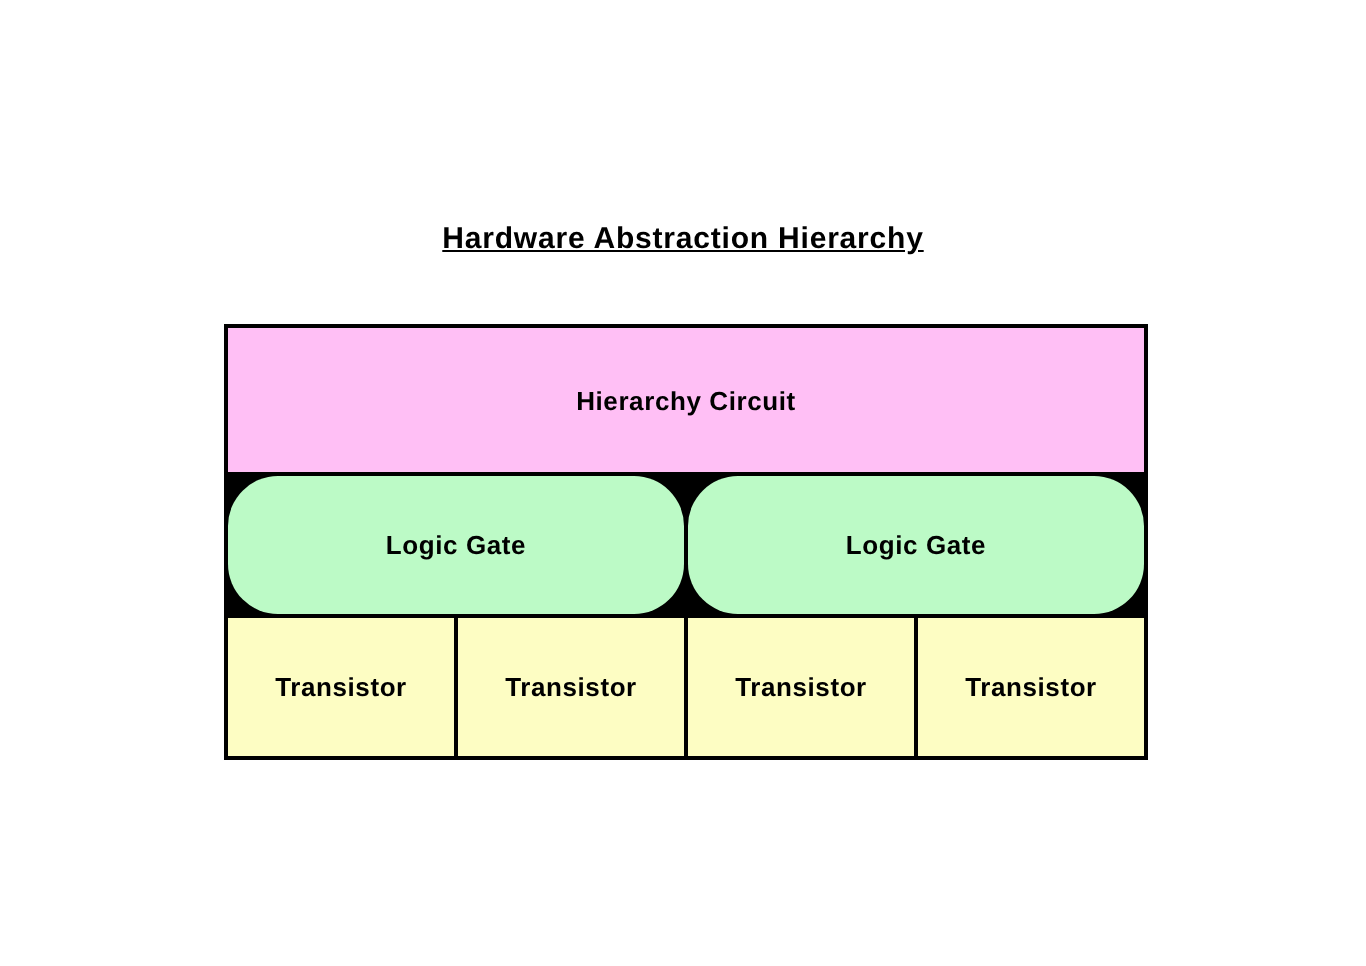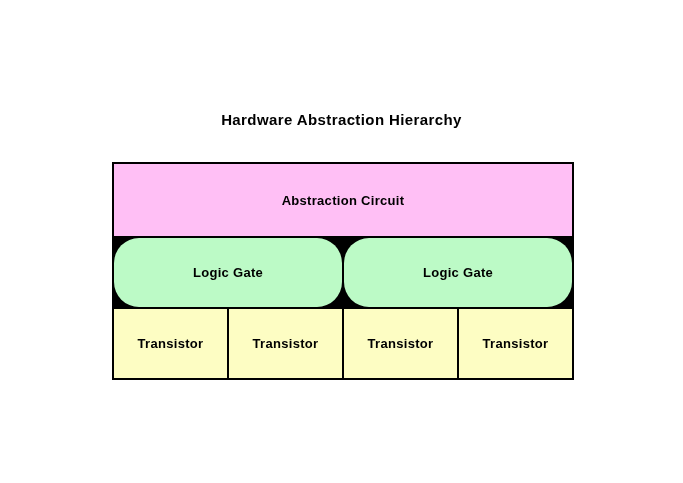--- a/index.html
+++ b/index.html
@@ -18,20 +18,21 @@
   .figure-title {
     position: absolute;
     top: 109px;
     left: 0;
     width: 683px;
     text-align: center;
     font-size: 15px;
     font-weight: bold;
     letter-spacing: 0.4px;
     line-height: 21px;
+    text-decoration: underline;
   }
   .hierarchy-grid {
     position: absolute;
     left: 112px;
     top: 162px;
     width: 462px;
     height: 218px;
     box-sizing: border-box;
     background: #000000;
     padding: 2px;
@@ -52,21 +53,21 @@
   .span4 { grid-column: span 4; }
   .span2 { grid-column: span 2; border-radius: 25px; }
 </style>
 </head>
 <body>
 
 <div class="figure-title">Hardware Abstraction Hierarchy</div>
 
 <div class="hierarchy-grid">
 
-  <div class="cell span4" style="background-color: rgb(255, 191, 245);">Abstraction Circuit</div>
+  <div class="cell span4" style="background-color: rgb(255, 191, 245);">Hierarchy Circuit</div>
 
   <div class="cell span2" style="background-color: rgb(188, 250, 198);">Logic Gate</div>
   <div class="cell span2" style="background-color: rgb(188, 250, 198);">Logic Gate</div>
 
   <div class="cell" style="background-color: rgb(253, 253, 195);">Transistor</div>
   <div class="cell" style="background-color: rgb(253, 253, 195);">Transistor</div>
   <div class="cell" style="background-color: rgb(253, 253, 195);">Transistor</div>
   <div class="cell" style="background-color: rgb(253, 253, 195);">Transistor</div>
 </div>
 

